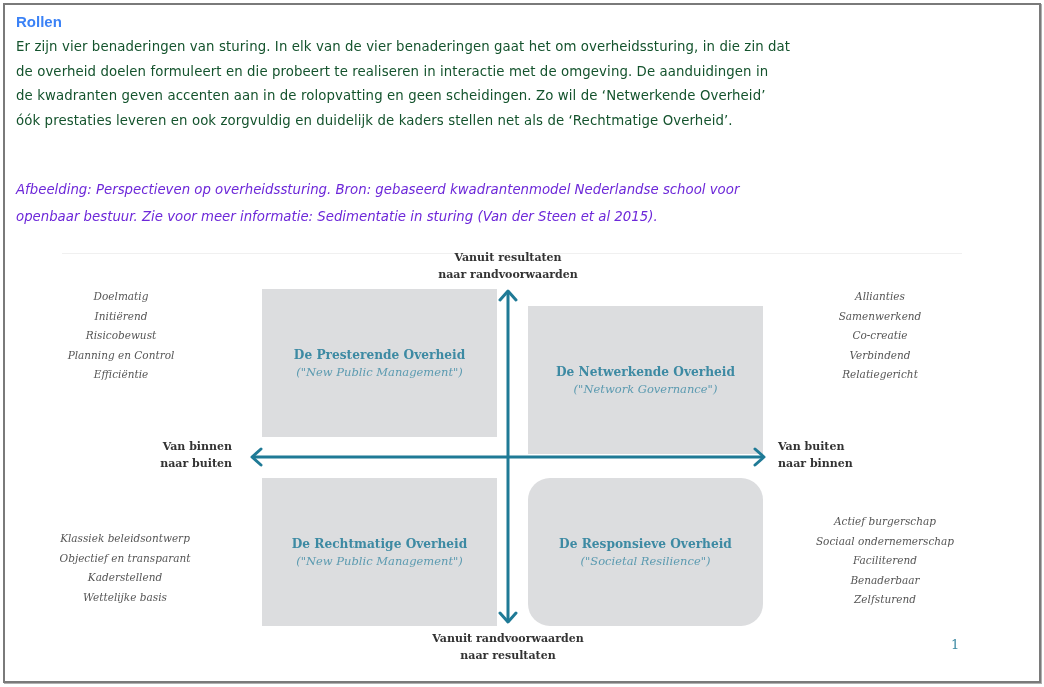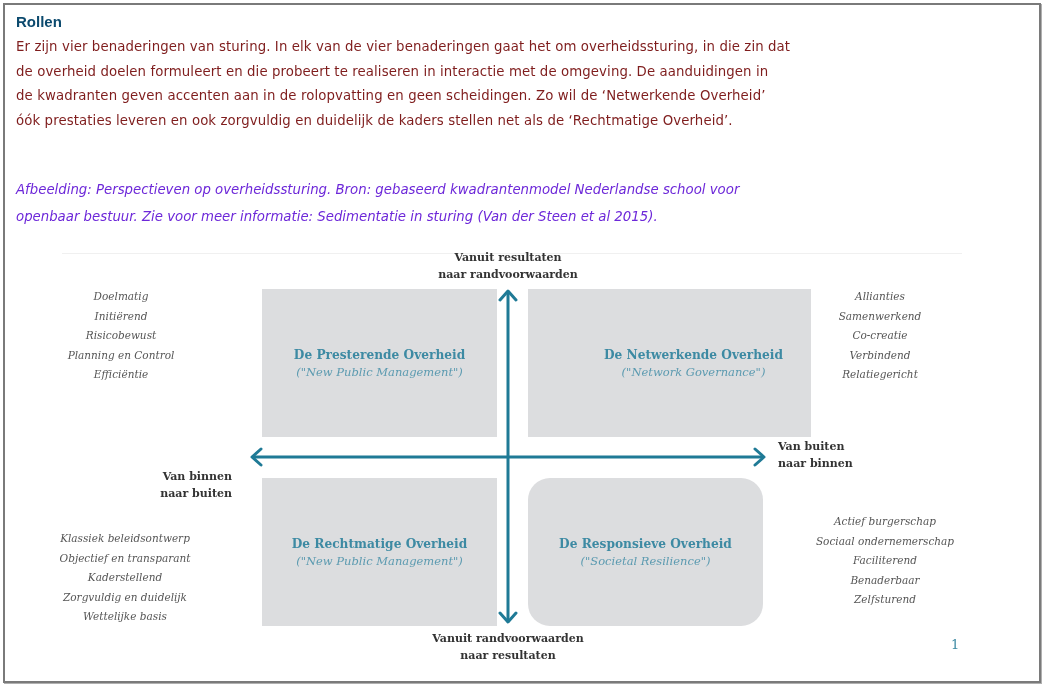--- a/index.html
+++ b/index.html
@@ -4,54 +4,54 @@
 <style>
   html, body { margin:0; padding:0; background:#ffffff; }
   body { width:1044px; height:687px; position:relative; overflow:hidden; }
   .frame {
     position:absolute; left:3px; top:3px; width:1034px; height:676px;
     border:2px solid #7a7a7a; box-shadow: 1px 1px 0 #b0b0b0;
     background:#fff;
   }
   .doc-title {
     position:absolute; left:16px; top:13px;
-    font-family:"Liberation Sans", sans-serif; font-weight:bold; font-size:15px; color:#0c4a6e;
+    font-family:"Liberation Sans", sans-serif; font-weight:bold; font-size:15px; color:#3b82f6;
   }
   .para {
     position:absolute; left:16px; top:35px; width:1016px;
-    font-family:"DejaVu Sans", sans-serif; font-size:13.3px; line-height:24.5px; color:#7f1d1d;
+    font-family:"DejaVu Sans", sans-serif; font-size:13.3px; line-height:24.5px; color:#14532d;
     text-align:justify; letter-spacing:0.1px;
   }
   .para span { display:block; white-space:nowrap; }
   .caption {
     position:absolute; left:16px; top:176px; width:1010px;
     font-family:"DejaVu Sans", sans-serif; font-style:italic; font-size:13.3px; line-height:27px; color:#6d28d9;
   }
   .caption span { display:block; white-space:nowrap; }
   .figure { position:absolute; left:0; top:0; width:1044px; height:687px; }
   .fig-rule { position:absolute; left:62px; top:253px; width:900px; height:1px; background:#f0f0f0; }
   .quad {
     position:absolute; background:#dcdddf; width:235px; height:148px;
     display:flex; flex-direction:column; align-items:center; justify-content:center;
     font-family:"DejaVu Serif", serif; color:#3d8aa3;
   }
   .quad .q-title { font-weight:bold; font-size:12.2px; }
   .quad .q-sub { font-style:italic; font-size:11.5px; margin-top:3px; color:#5b9ab0; }
   .q-tl { left:262px; top:289px; }
-  .q-tr { left:528px; top:289px;padding-left:48px; }
+  .q-tr { left:528px; top:306px; }
   .q-bl { left:262px; top:478px; }
   .q-br { left:528px; top:478px;border-radius:22px; }
   .axis-label {
     position:absolute; font-family:"DejaVu Serif", serif; font-weight:bold; font-size:11px;
     color:#333; line-height:17px;
   }
   .axis-label span { display:block; white-space:nowrap; }
   .ax-top { left:408px; top:249px; width:200px; text-align:center; }
   .ax-bottom { left:408px; top:630px; width:200px; text-align:center; }
-  .ax-left { left:120px; top:438px; width:112px; text-align:right;margin-top:30px; }
+  .ax-left { left:120px; top:438px; width:112px; text-align:right; }
   .ax-right { left:778px; top:438px; width:120px; text-align:left; }
   .traits {
     position:absolute; font-family:"DejaVu Serif", serif; font-style:italic; font-size:10.5px;
     color:#555; line-height:19.5px; text-align:center;
   }
   .traits span { display:block; white-space:nowrap; }
   .t-tl { left:46px; top:287px; width:150px; }
   .t-tr { left:820px; top:287px; width:120px; }
   .t-bl { left:40px; top:529px; width:170px; }
   .t-br { left:800px; top:512px; width:170px; }
@@ -139,21 +139,20 @@
     <span>Allianties</span>
     <span>Samenwerkend</span>
     <span>Co-creatie</span>
     <span>Verbindend</span>
     <span>Relatiegericht</span>
   </div>
   <div class="traits t-bl">
     <span>Klassiek beleidsontwerp</span>
     <span>Objectief en transparant</span>
     <span>Kaderstellend</span>
-    <span>Zorgvuldig en duidelijk</span>
     <span>Wettelijke basis</span>
   </div>
   <div class="traits t-br">
     <span>Actief burgerschap</span>
     <span>Sociaal ondernemerschap</span>
     <span>Faciliterend</span>
     <span>Benaderbaar</span>
     <span>Zelfsturend</span>
   </div>
 

